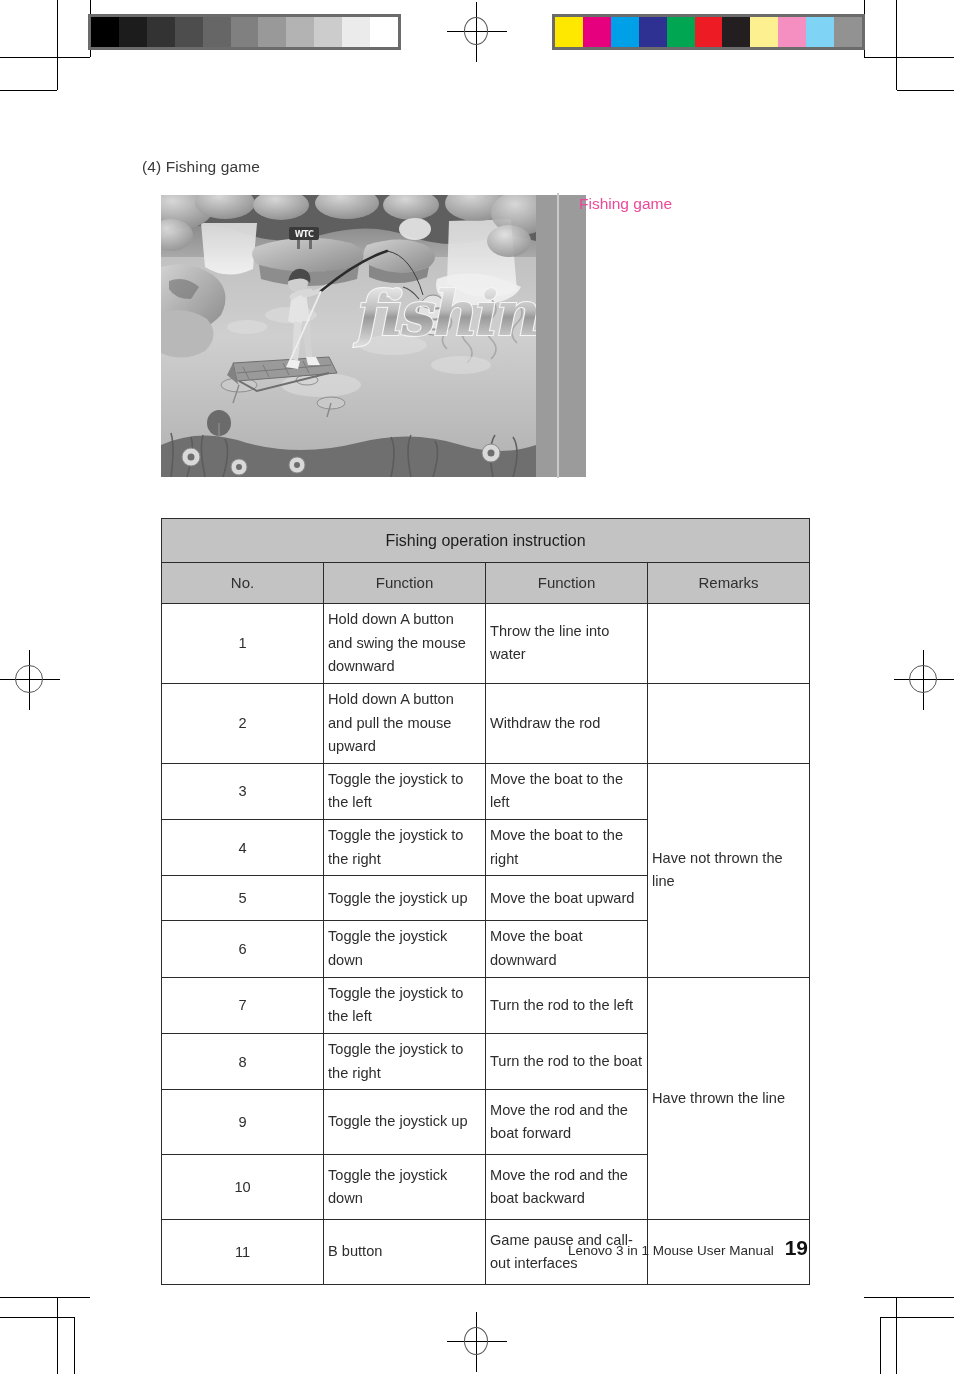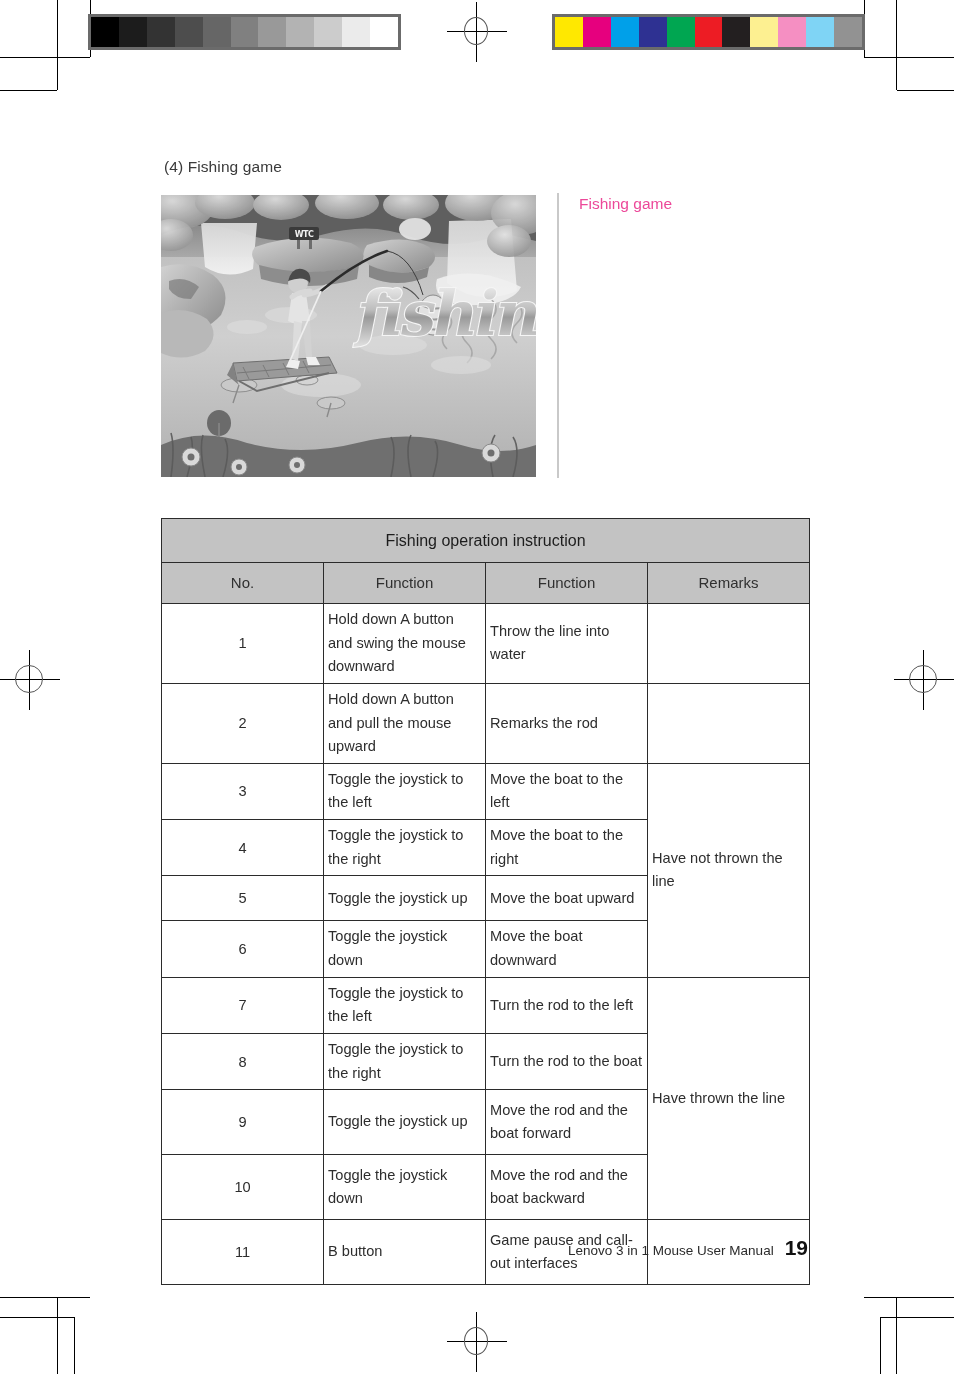--- a/index.html
+++ b/index.html
@@ -51,33 +51,33 @@
     display: flex;
     background: #6b6b6b;
     padding: 3px;
     box-sizing: border-box;
   }
   .bar .swatch { flex: 1 1 auto; height: 100%; }
 
   
   .section-heading {
     position: absolute;
-    left: 164px;
+    left: 142px;
     top: 158px;
     font-size: 15.5px;
     color: #3a3a3a;
     letter-spacing: 0.1px;
     white-space: nowrap;
   }
 
   .figure {
     position: absolute;
     left: 161px;
     top: 195px;
-    width: 375px;
+    width: 425px;
     height: 282px;
     overflow: hidden;
     background: #9b9b9b;
   }
   .figure svg { display: block; }
 
   .figure-divider {
     position: absolute;
     left: 557px;
     top: 193px;
@@ -424,21 +424,21 @@
     <tbody>
       <tr class="r-tall">
         <td class="c-no">1</td>
         <td class="c-op">Hold down A button and swing the mouse downward</td>
         <td class="c-fn">Throw the line into water</td>
         <td class="c-rm"></td>
       </tr>
       <tr class="r-tall">
         <td class="c-no">2</td>
         <td class="c-op">Hold down A button and pull the mouse upward</td>
-        <td class="c-fn">Remarks the rod</td>
+        <td class="c-fn">Withdraw the rod</td>
         <td class="c-rm"></td>
       </tr>
 
       <tr class="r-short">
         <td class="c-no">3</td>
         <td class="c-op">Toggle the joystick to the left</td>
         <td class="c-fn">Move the boat to the left</td>
         <td class="c-rm" rowspan="4">Have not thrown the line</td>
       </tr>
       <tr class="r-short">

